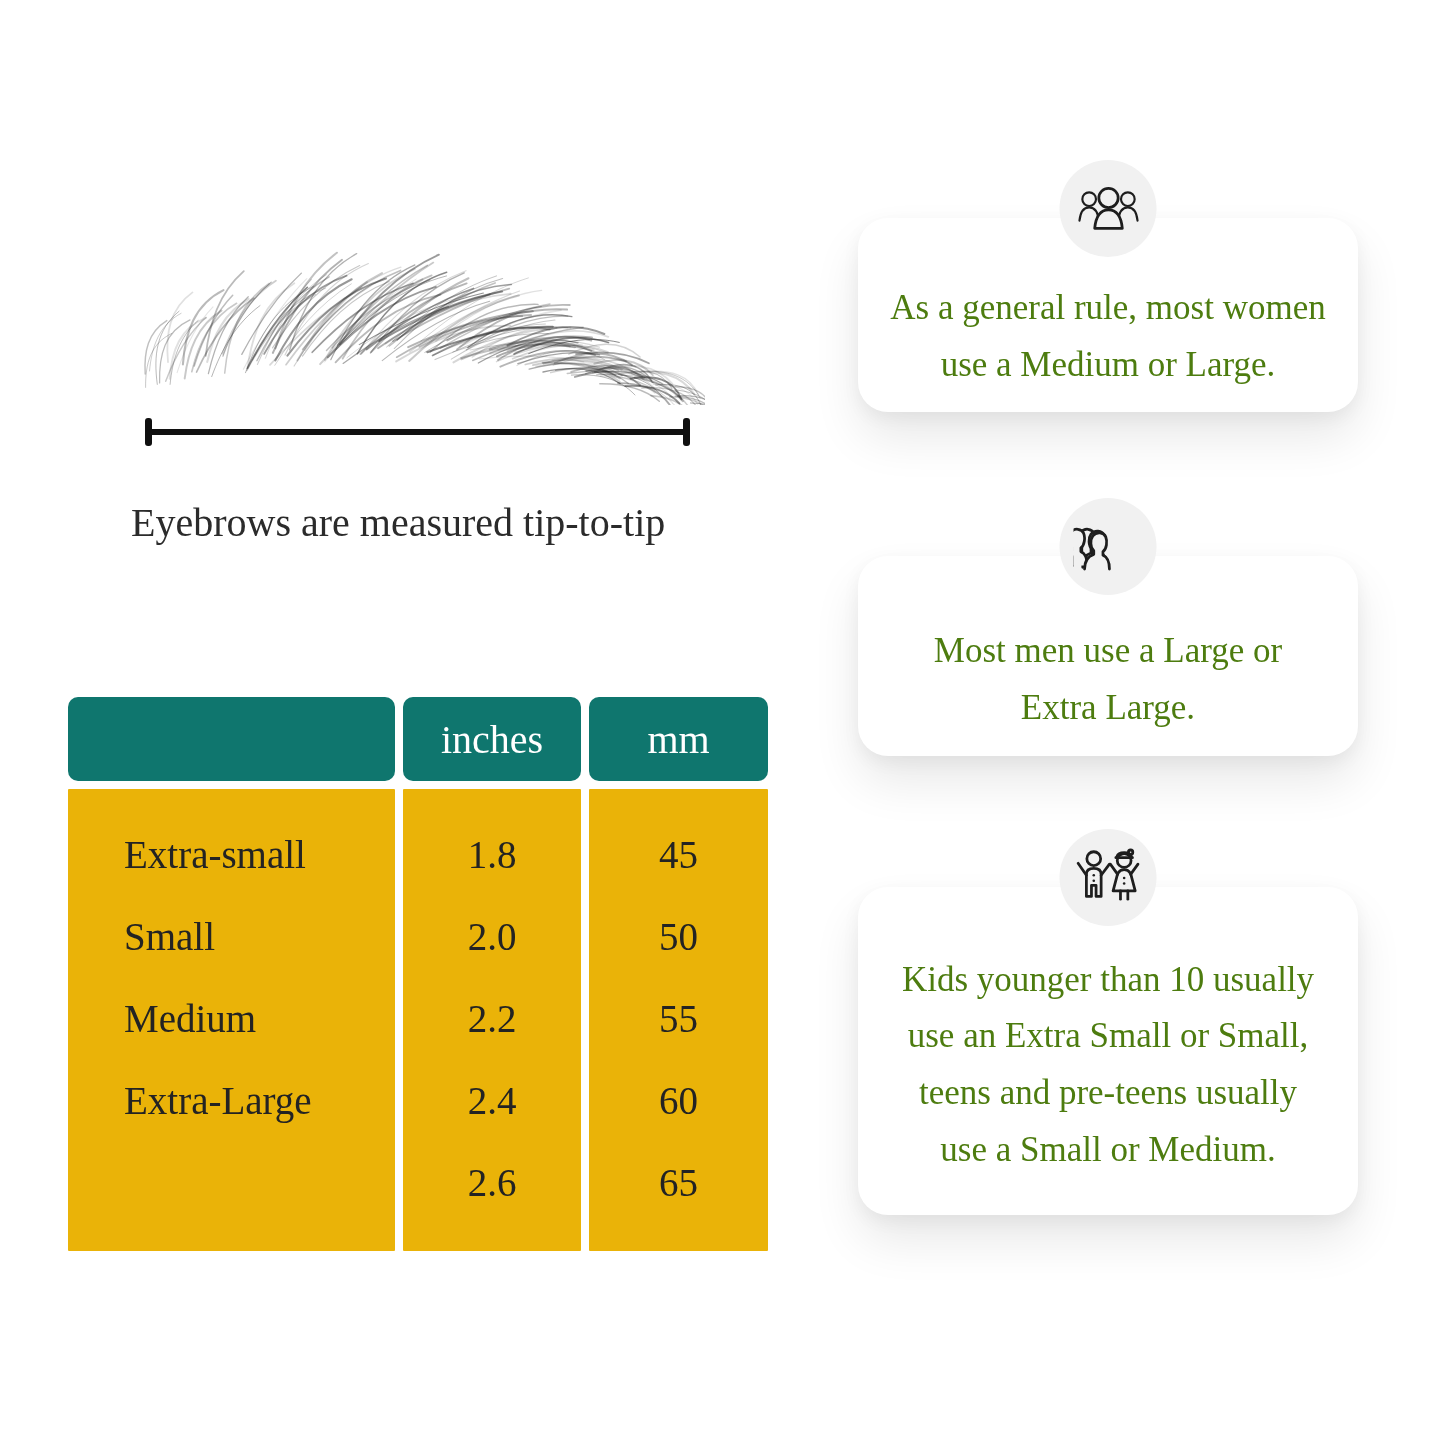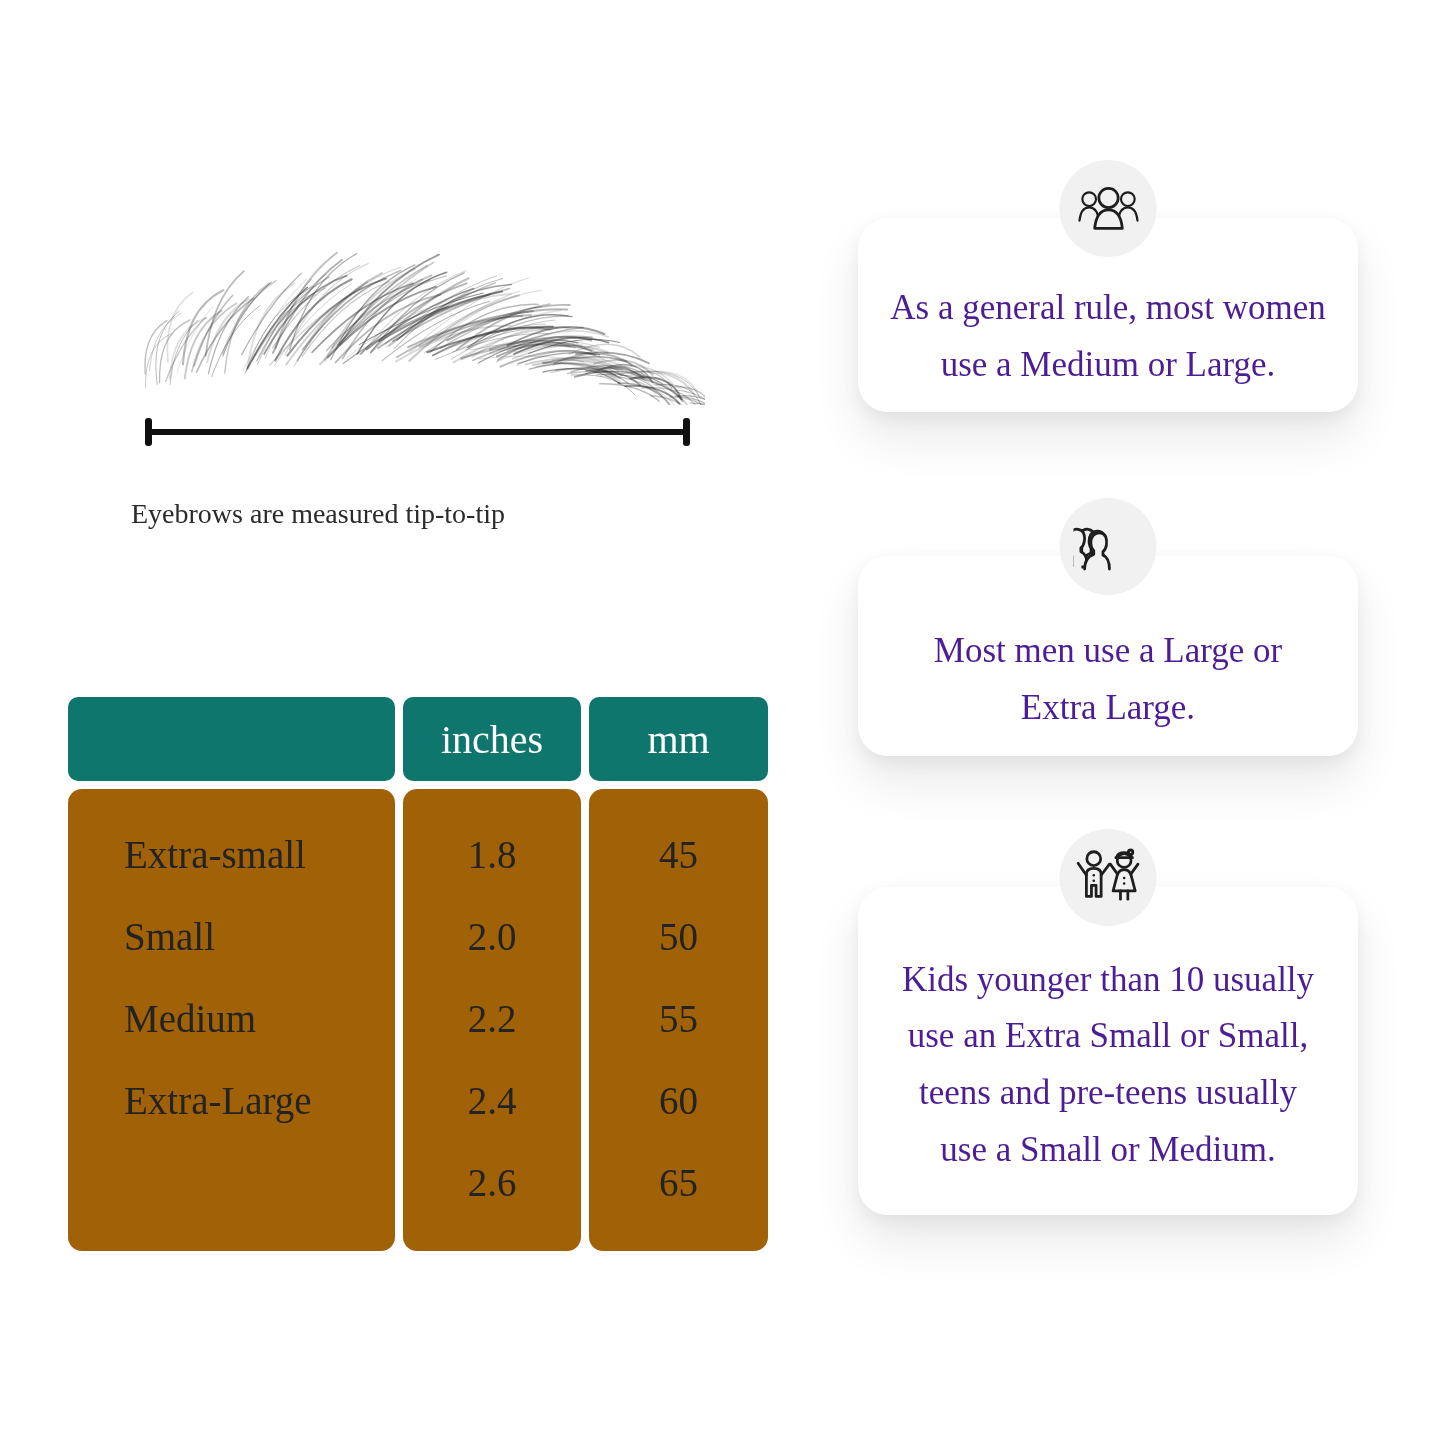--- a/index.html
+++ b/index.html
@@ -9,49 +9,49 @@
   }
   
   .brow-wrap{position:absolute;left:105px;top:215px;width:600px;height:190px;}
   .brow-wrap svg{display:block;width:100%;height:100%;}
   .measure{position:absolute;left:147px;top:418px;width:541px;height:28px;}
   .measure .bar{position:absolute;left:0;top:11px;width:541px;height:6px;background:#101010;border-radius:3px;}
   .measure .cap{position:absolute;top:0;width:7px;height:28px;background:#101010;border-radius:3px;}
   .measure .cap.l{left:-2px;} .measure .cap.r{right:-2px;}
   .caption{
     position:absolute;left:131px;top:494px;width:620px;margin:0;
-    font-size:28px;line-height:1.45;color:#2b2b2b;
+    font-size:40px;line-height:1.45;color:#2b2b2b;
   }
   
   .table{position:absolute;left:68px;top:697px;width:700px;}
   .thead,.tbody{display:grid;grid-template-columns:327px 178px 179px;column-gap:8px;}
   .th{
     height:84px;background:#0f766e;border-radius:10px;color:#ffffff;
     display:flex;align-items:center;justify-content:center;font-size:40px;
   }
   .tbody{margin-top:8px;}
-  .tcol{background:#a16207;border-radius:14px;padding:24px 0 28px 0;}
+  .tcol{background:#eab308;border-radius:1px;padding:24px 0 28px 0;}
   .cell{height:82px;display:flex;align-items:center;justify-content:center;font-size:39px;color:#232323;}
   .tcol.labels .cell{justify-content:flex-start;padding-left:56px;}
   
   .card{
     position:absolute;left:858px;width:500px;background:#ffffff;border-radius:30px;
     box-shadow:0 26px 48px rgba(0,0,0,0.09),0 6px 18px rgba(0,0,0,0.05);
     display:flex;align-items:center;justify-content:center;
   }
   .card1{top:218px;height:194px;padding-top:44px;box-sizing:content-box;height:150px;}
   .card2{top:556px;height:152px;padding-top:48px;}
   .card3{top:887px;height:300px;padding-top:28px;}
   .badge{
     position:absolute;left:50%;top:-58px;transform:translateX(-50%);
     width:97px;height:97px;border-radius:50%;background:#f1f1f1;
     display:flex;align-items:center;justify-content:center;
   }
   .badge svg{display:block;}
-  .card-text{margin:0;text-align:center;font-size:35px;line-height:1.62;color:#4c1d95;}
+  .card-text{margin:0;text-align:center;font-size:35px;line-height:1.62;color:#4d7c0f;}
   .card1 .card-text{max-width:470px;}
   .card2 .card-text{max-width:400px;}
   .card3 .card-text{max-width:430px;}
   .icon-stroke{fill:none;stroke:#1e1e1e;stroke-width:3;stroke-linecap:round;stroke-linejoin:round;}
   .icon-fill-bg{fill:#f1f1f1;stroke:#1e1e1e;stroke-width:3;stroke-linecap:round;stroke-linejoin:round;}
 </style>
 </head>
 <body>
 
 <div class="canvas">

